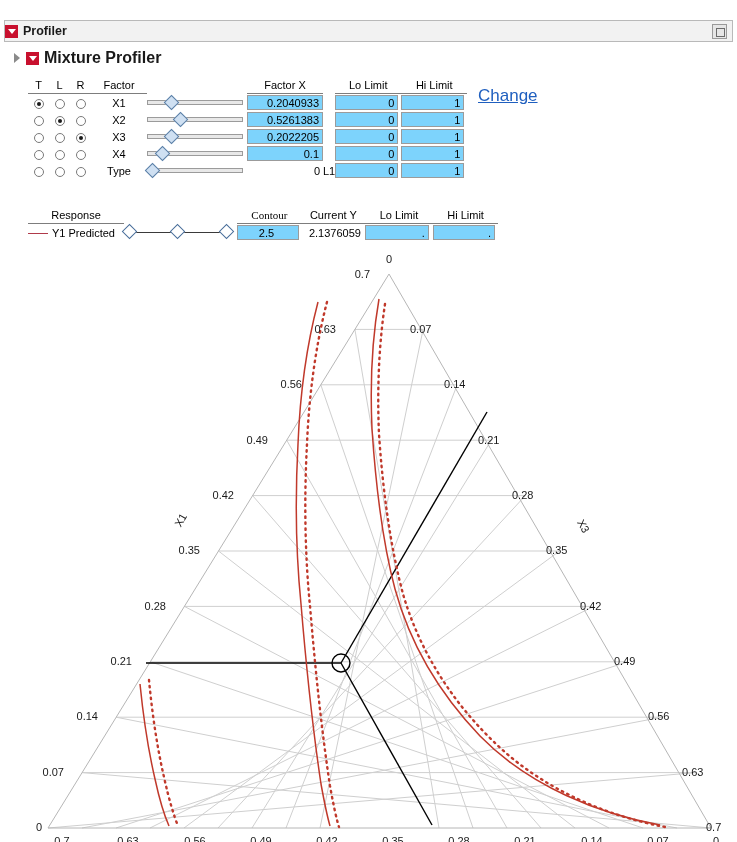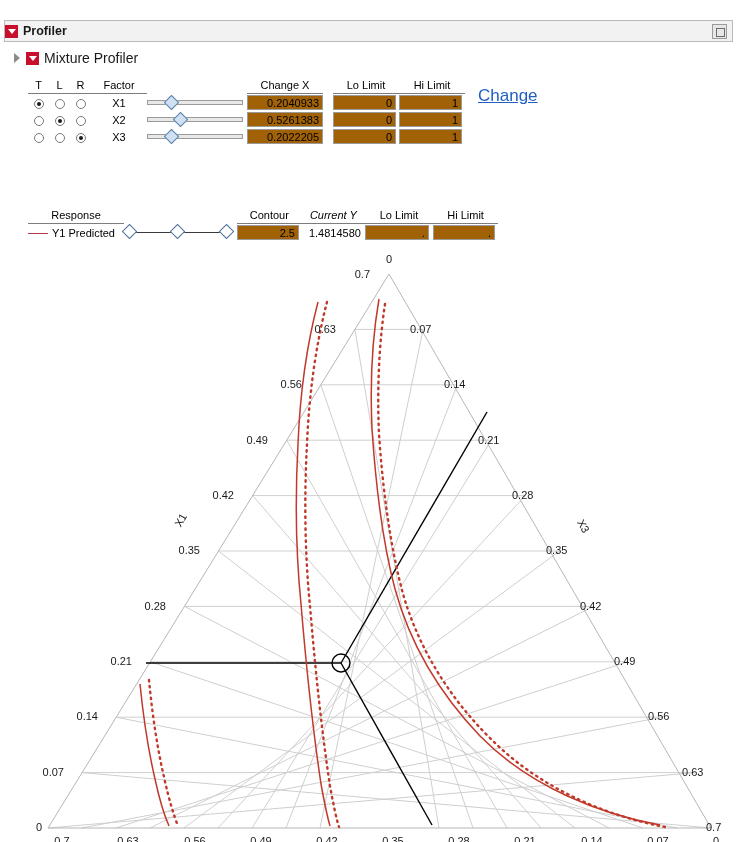--- a/index.html
+++ b/index.html
@@ -83,22 +83,22 @@
   .subtitle-row {
     position: absolute;
     left: 14px;
     top: 33px;
     height: 18px;
     display: flex;
     align-items: center;
   }
   .subtitle-row .tri-gray { margin-right: 6px; }
   .subtitle-text {
-    font-size: 14px;
-    font-weight: normal;
+    font-size: 16px;
+    font-weight: bold;
     color: #1a1a1a;
     text-align: right;
   }
 
   
   .factor-panel {
     position: absolute;
     left: 28px;
     top: 60px;
     width: 440px;
@@ -173,21 +173,21 @@
     position: absolute;
     top: 2px;
     width: 11px; height: 11px;
     background: #cfe0f2;
     border: 1px solid #5b7fa6;
     transform: rotate(45deg);
     box-sizing: border-box;
   }
   .numbox {
     border: 1px solid #9b9b9b;
-    background: #a16207;
+    background: #7dd3fc;
     height: 15px;
     line-height: 15px;
     text-align: right;
     padding-right: 3px;
     box-sizing: border-box;
     font-size: 11px;
   }
   .numbox.curx { width: 76px; }
   .numbox.lim { width: 63px; }
   .typeval {
@@ -295,21 +295,21 @@
 
   <div class="factor-panel">
     <table class="ftable">
       <thead>
         <tr>
           <th class="hdr-cell col-t">T</th>
           <th class="hdr-cell col-l">L</th>
           <th class="hdr-cell col-r">R</th>
           <th class="hdr-cell col-factor">Factor</th>
           <th class="hdr-plain col-slider"></th>
-          <th class="hdr-cell col-curx">Change X</th>
+          <th class="hdr-cell col-curx">Factor X</th>
           <th class="hdr-plain" style="width:10px;"></th>
           <th class="hdr-cell col-lo">Lo Limit</th>
           <th class="hdr-cell col-hi">Hi Limit</th>
         </tr>
       </thead>
       <tbody>
         <tr>
           <td class="col-t"><span class="radio on"></span></td>
           <td class="col-l"><span class="radio"></span></td>
           <td class="col-r"><span class="radio"></span></td>
@@ -368,56 +368,100 @@
             <div class="numbox curx">0.2022205</div>
           </td>
           <td></td>
           <td class="col-lo">
               <div class="numbox lim">0</div>
             </td>
           <td class="col-hi">
               <div class="numbox lim">1</div>
             </td>
         </tr>
+        <tr>
+          <td class="col-t"><span class="radio"></span></td>
+          <td class="col-l"><span class="radio"></span></td>
+          <td class="col-r"><span class="radio"></span></td>
+          <td class="col-factor">X4</td>
+          <td class="col-slider">
+            <div class="slider-wrap">
+                <div class="slider-track"></div>
+                <div class="slider-thumb" style="left:10%"></div>
+              </div>
+          </td>
+          <td class="col-curx">
+            <div class="numbox curx">0.1</div>
+          </td>
+          <td></td>
+          <td class="col-lo">
+              <div class="numbox lim">0</div>
+            </td>
+          <td class="col-hi">
+              <div class="numbox lim">1</div>
+            </td>
+        </tr>
+        <tr>
+          <td class="col-t"><span class="radio"></span></td>
+          <td class="col-l"><span class="radio"></span></td>
+          <td class="col-r"><span class="radio"></span></td>
+          <td class="col-factor">Type</td>
+          <td class="col-slider">
+            <div class="slider-wrap">
+                <div class="slider-track"></div>
+                <div class="slider-thumb" style="left:0%"></div>
+              </div>
+          </td>
+          <td class="col-curx">
+            <div class="typeval">0</div>
+          </td>
+          <td class="l1-label">L1</td>
+          <td class="col-lo">
+              <div class="numbox lim">0</div>
+            </td>
+          <td class="col-hi">
+              <div class="numbox lim">1</div>
+            </td>
+        </tr>
       </tbody>
     </table>
   </div>
 
   <a class="change-link">Change</a>
 
   <div class="resp-panel">
     <table class="ftable">
       <thead>
         <tr>
           <th class="resp-hdr" style="width:115px;margin-top:21px;">Response</th>
           <th class="hdr-plain" style="width:114px;"></th>
-          <th class="resp-hdr" style="width:66px;">Contour</th>
-          <th class="resp-hdr" style="width:66px;font-style:italic;">Current Y</th>
+          <th class="resp-hdr" style="width:66px;font-family:Liberation Serif, serif;">Contour</th>
+          <th class="resp-hdr" style="width:66px;">Current Y</th>
           <th class="resp-hdr" style="width:70px;">Lo Limit</th>
           <th class="resp-hdr" style="width:66px;">Hi Limit</th>
         </tr>
       </thead>
       <tbody>
         <tr>
           <td class="resp-name">
             <span class="redline"></span><span>Y1 Predicted</span>
           </td>
           <td>
             <div class="dslider">
               <div class="line"></div>
               <div class="dmark" style="left:0px;"></div>
               <div class="dmark" style="left:48px;"></div>
               <div class="dmark" style="left:97px;"></div>
             </div>
           </td>
           <td>
-              <div class="numbox" style="width:62px;">2.5</div>
+              <div class="numbox" style="width:62px;text-align:center;">2.5</div>
             </td>
           <td>
-              <div style="text-align:right;padding-right:4px;">1.4814580</div>
+              <div style="text-align:right;padding-right:4px;">2.1376059</div>
             </td>
           <td>
               <div class="numbox" style="width:64px;">.</div>
             </td>
           <td>
               <div class="numbox" style="width:62px;">.</div>
             </td>
         </tr>
       </tbody>
     </table>

